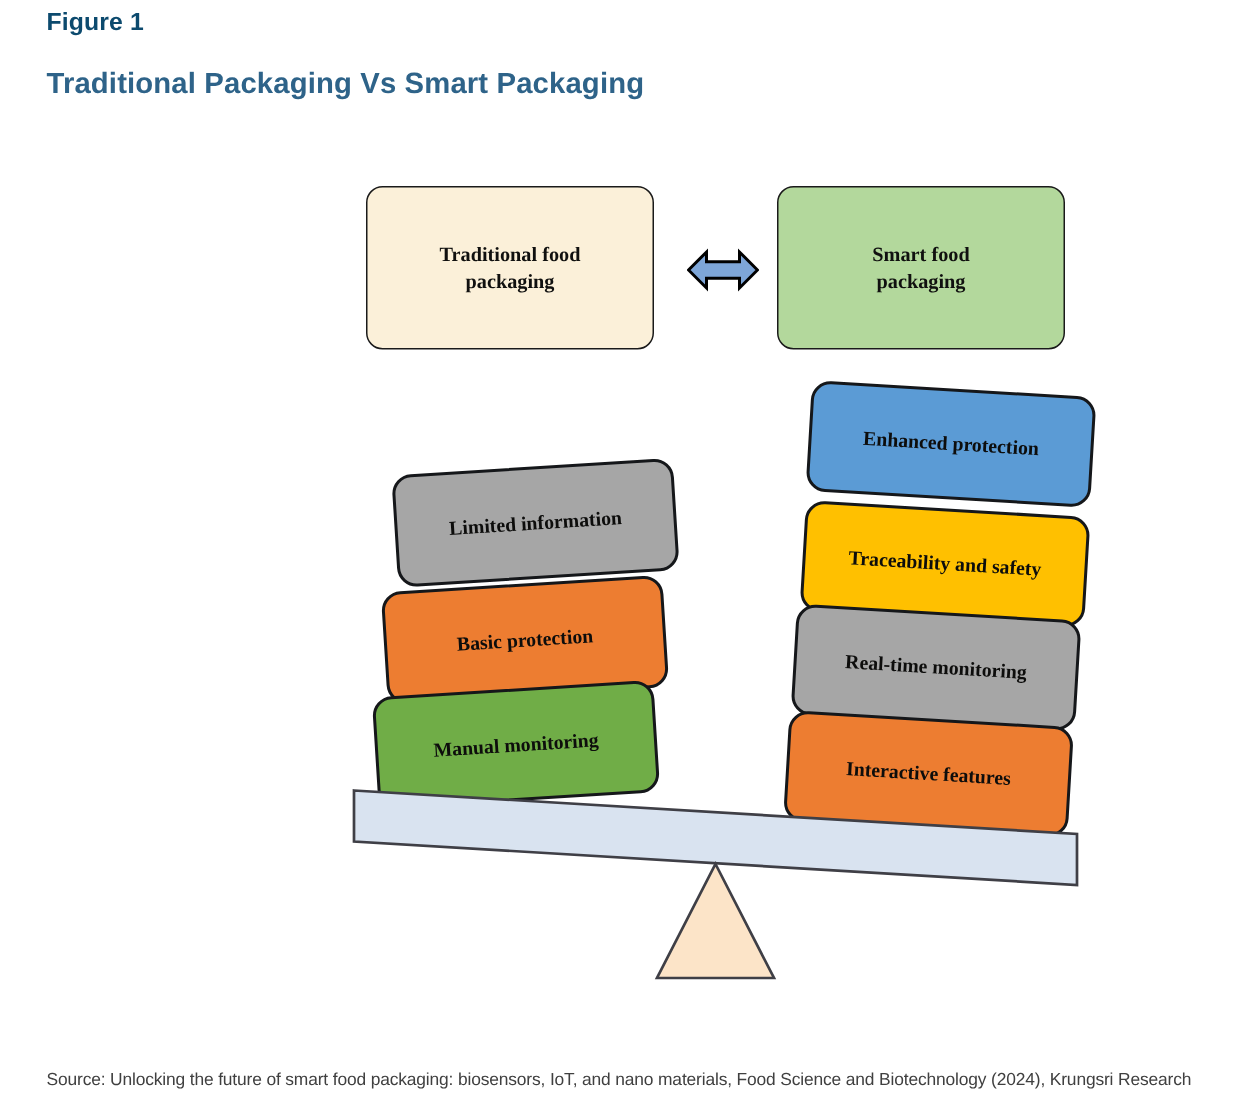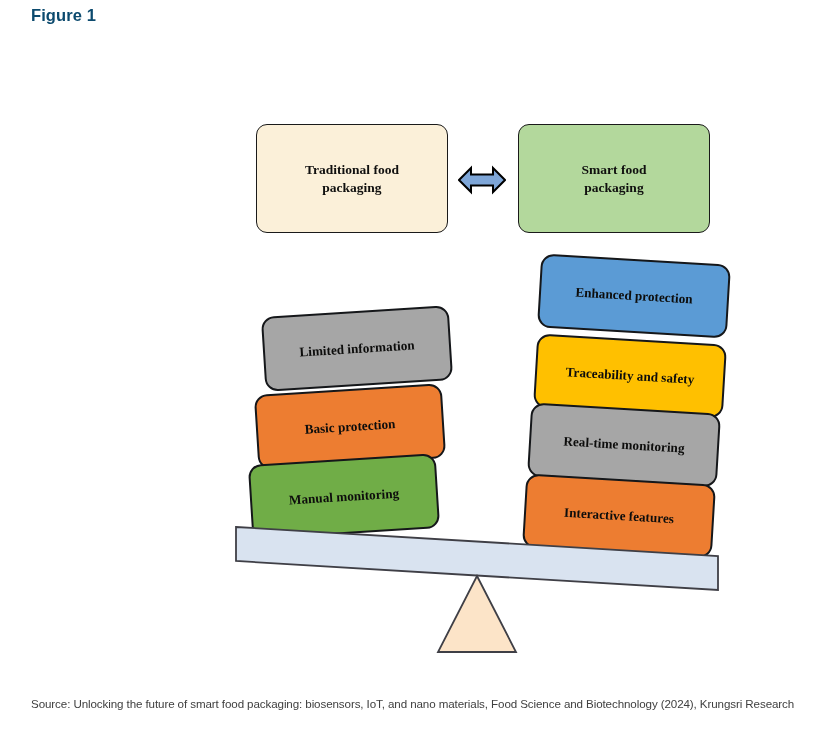--- a/index.html
+++ b/index.html
@@ -47,21 +47,21 @@
     align-items: center;
     justify-content: center;
     text-align: center;
     font-family: "Liberation Serif", serif;
     font-weight: bold;
     font-size: 13.5px;
     line-height: 1.28;
     color: #10100f;
   }
   #top-box-traditional {
-    left: 256px;
+    left: 244px;
     top: 124px;
     width: 190px;
     height: 107px;
     background: #FBF0D9;
   }
   #top-box-smart {
     left: 518px;
     top: 124px;
     width: 190px;
     height: 107px;
@@ -139,34 +139,35 @@
     top: 0;
     width: 840px;
     height: 746px;
     pointer-events: none;
   }
 
   
   #source-note {
     position: absolute;
     left: 31px;
-    top: 697px;
+    top: 713px;
     font-size: 11.6px;
     color: #404040;
     letter-spacing: -0.1px;
     white-space: nowrap;
   }
 </style>
 </head>
 <body>
 
 <div id="figure-root">
 
   <div id="figure-label">Figure 1</div>
 
+  <div id="figure-title" style="color: rgb(46, 99, 137);">Traditional Packaging Vs Smart Packaging</div>
 
   <div id="top-box-traditional" class="top-box" style="background: rgb(251, 240, 217);">
     <span>
       <span>Traditional food</span><br>
       <span>packaging</span>
     </span>
   </div>
 
   <div id="top-box-smart" class="top-box" style="background: rgb(179, 216, 156); align-items: center;">
     <span>

